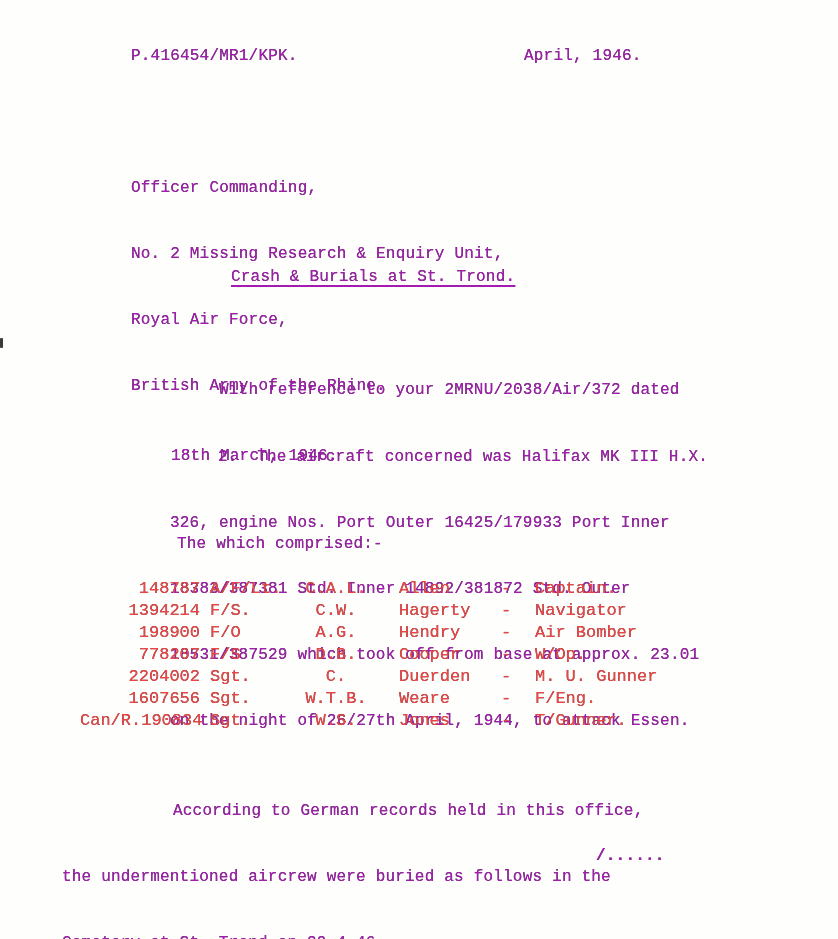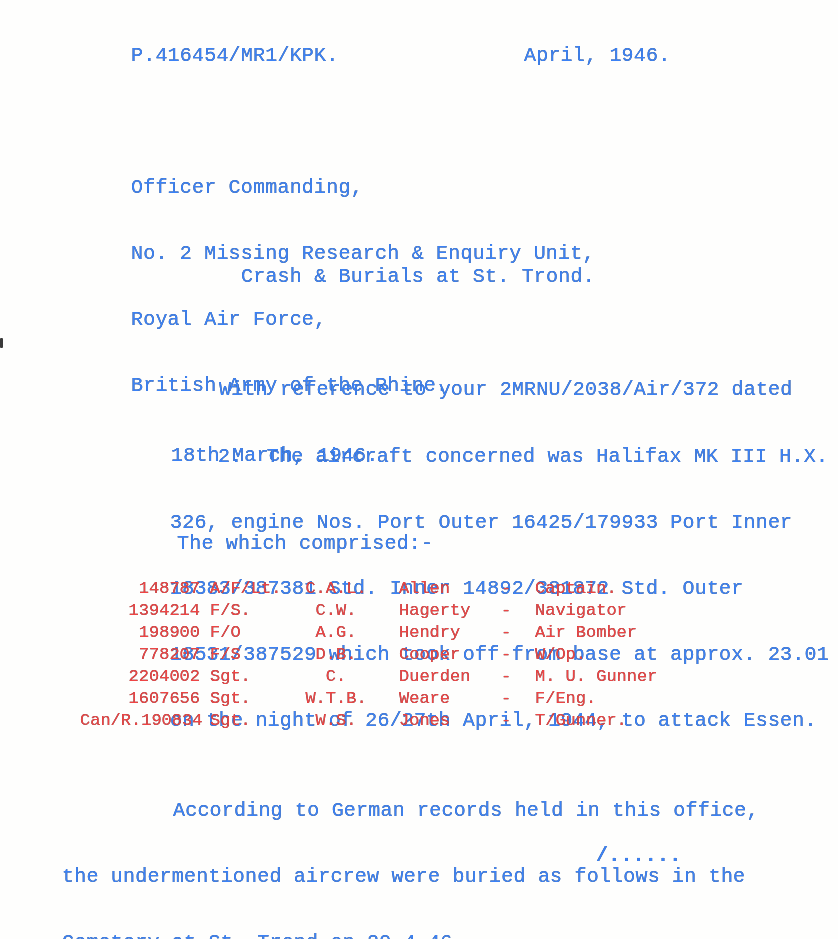--- a/index.html
+++ b/index.html
@@ -15,33 +15,34 @@
     font-family: "Liberation Mono", "DejaVu Sans Mono", monospace;
     color: #2a2a2a;
   }
   .page {
     position: absolute;
     inset: 0;
     background: #fefefd;
   }
   .tw {
     position: absolute;
-    font-size: 20px;
+    font-size: 16px;
     line-height: 22px;
     letter-spacing: 0.2px;
     white-space: pre;
-    color: #3b82f6;
+    color: #a21caf;
     text-shadow: 0 0 0.4px #444;
   }
   .ref { left: 131px; top: 45px; }
   .date { left: 524px; top: 45px; font-family: Liberation Mono, monospace; }
   .addr { left: 131px; top: 133px; }
   .addr div { height: 22px; }
   .subject {
-    left: 241px; top: 266px;
+    left: 231px; top: 266px;
+    text-decoration: underline;
     text-decoration-thickness: 1.5px;
     text-underline-offset: 4px;
   }
   .para1 { left: 131px; top: 335px; margin-left: 40px; }
   .para1 .l1 { padding-left: 48px; }
   .para2 { left: 131px; top: 402px; }
   .para2 div { height: 22px; margin-left: 39px; }
   .crewhead { left: 177px; top: 533px; }
 
   .crew {

